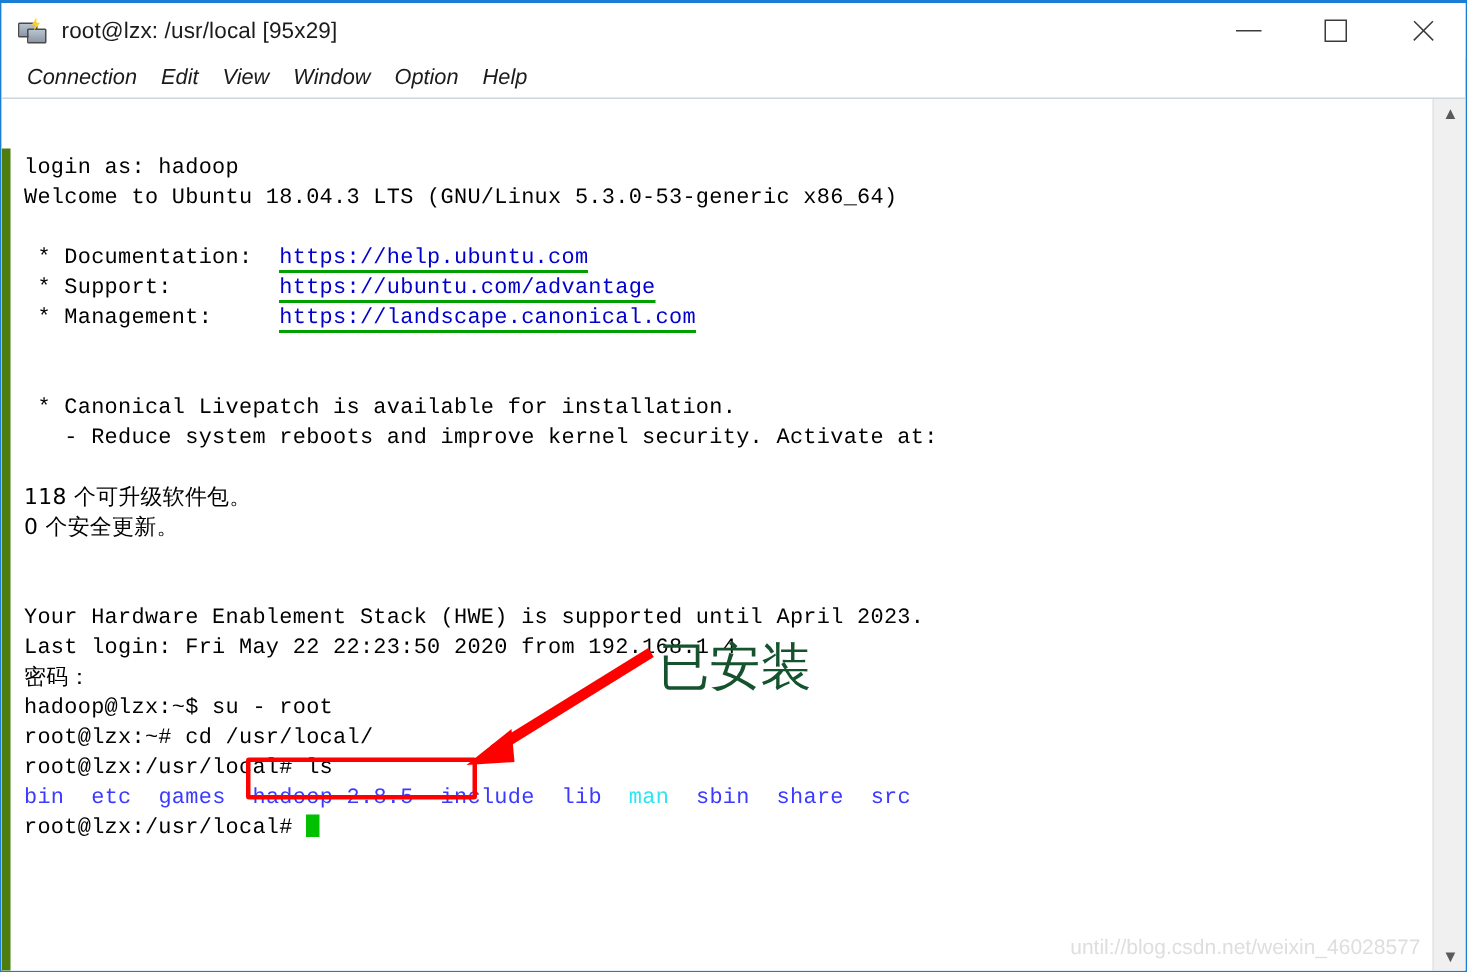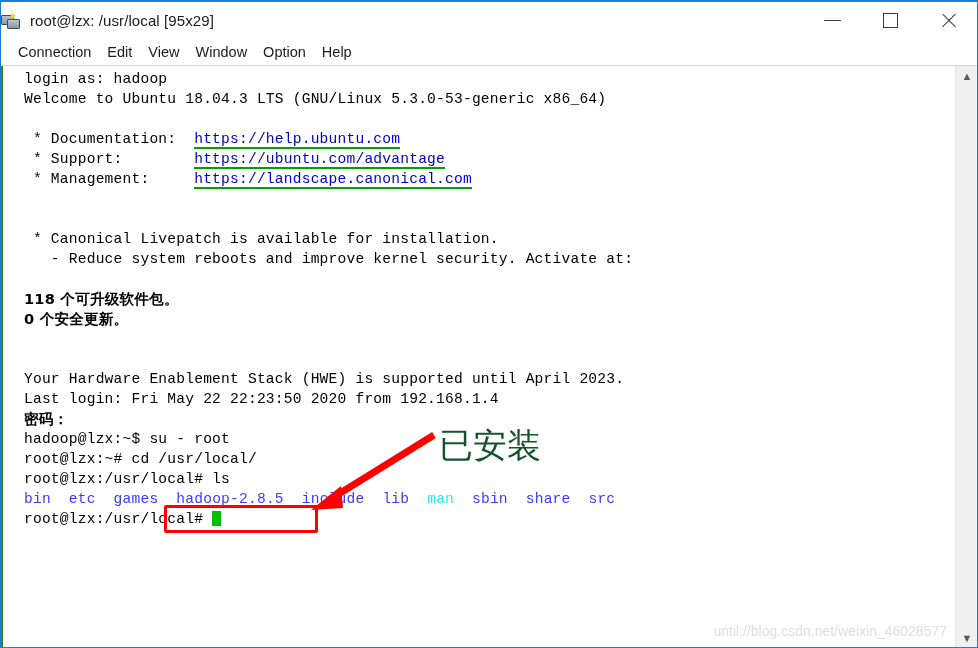--- a/index.html
+++ b/index.html
@@ -18,20 +18,21 @@
     border-top-width: 2px;
     overflow: hidden;
   }
   
   #titlebar {
     position: relative;
     height: 37px;
     background: #ffffff;
     display: flex;
     align-items: center;
+    padding-left: 11px;
   }
   #app-icon {
     width: 20px; height: 18px;
     position: relative;
     margin-right: 9px;
     flex: 0 0 auto;
   }
   #app-icon .mon {
     position: absolute; left: 0; top: 3px;
     width: 13px; height: 10px;
@@ -78,56 +79,57 @@
   .glyph-close:after  { transform: rotate(-45deg); }
 
   
   #menubar {
     height: 27px;
     background: #ffffff;
     display: flex;
     align-items: center;
     padding-left: 9px;
     border-bottom: 1px solid #cfd6dc;
+    font-style: italic;
   }
   #menubar .mi {
     font-size: 14.5px;
     color: #1b1b1b;
     padding: 2px 8px;
     white-space: nowrap;
   }
 
   
   #term-wrap {
     position: relative;
     height: 582px;
     background: #ffffff;
     display: flex;
   }
   #term {
     position: relative;
     flex: 1 1 auto;
     background: #ffffff;
-    border-left: 2px solid #4d7c0f;
-    padding: 3px 0 0 21px;
+    border-left: 6px solid #4d7c0f;
+    padding: 3px 0 0 9px;
     overflow: hidden;
+    margin-top: 33px;
   }
   .line {
     font-family: "Liberation Mono", "DejaVu Sans Mono", monospace;
     font-size: 14.6px;
     line-height: 20px;
     height: 20px;
     color: #000000;
     white-space: pre;
     letter-spacing: 0.2px;
   }
   .line.cjk {
     font-family: "DejaVu Sans", "Liberation Sans", sans-serif;
     font-size: 14.6px;
-    font-weight: bold;
   }
   .lnk {
     color: #0000cc;
     border-bottom: 2px solid #00a000;
   }
   .dir { color: #3b3bff; }
   .lnkf { color: #2ee6f0; }
   .cursor {
     display: inline-block;
     width: 9px; height: 15px;

